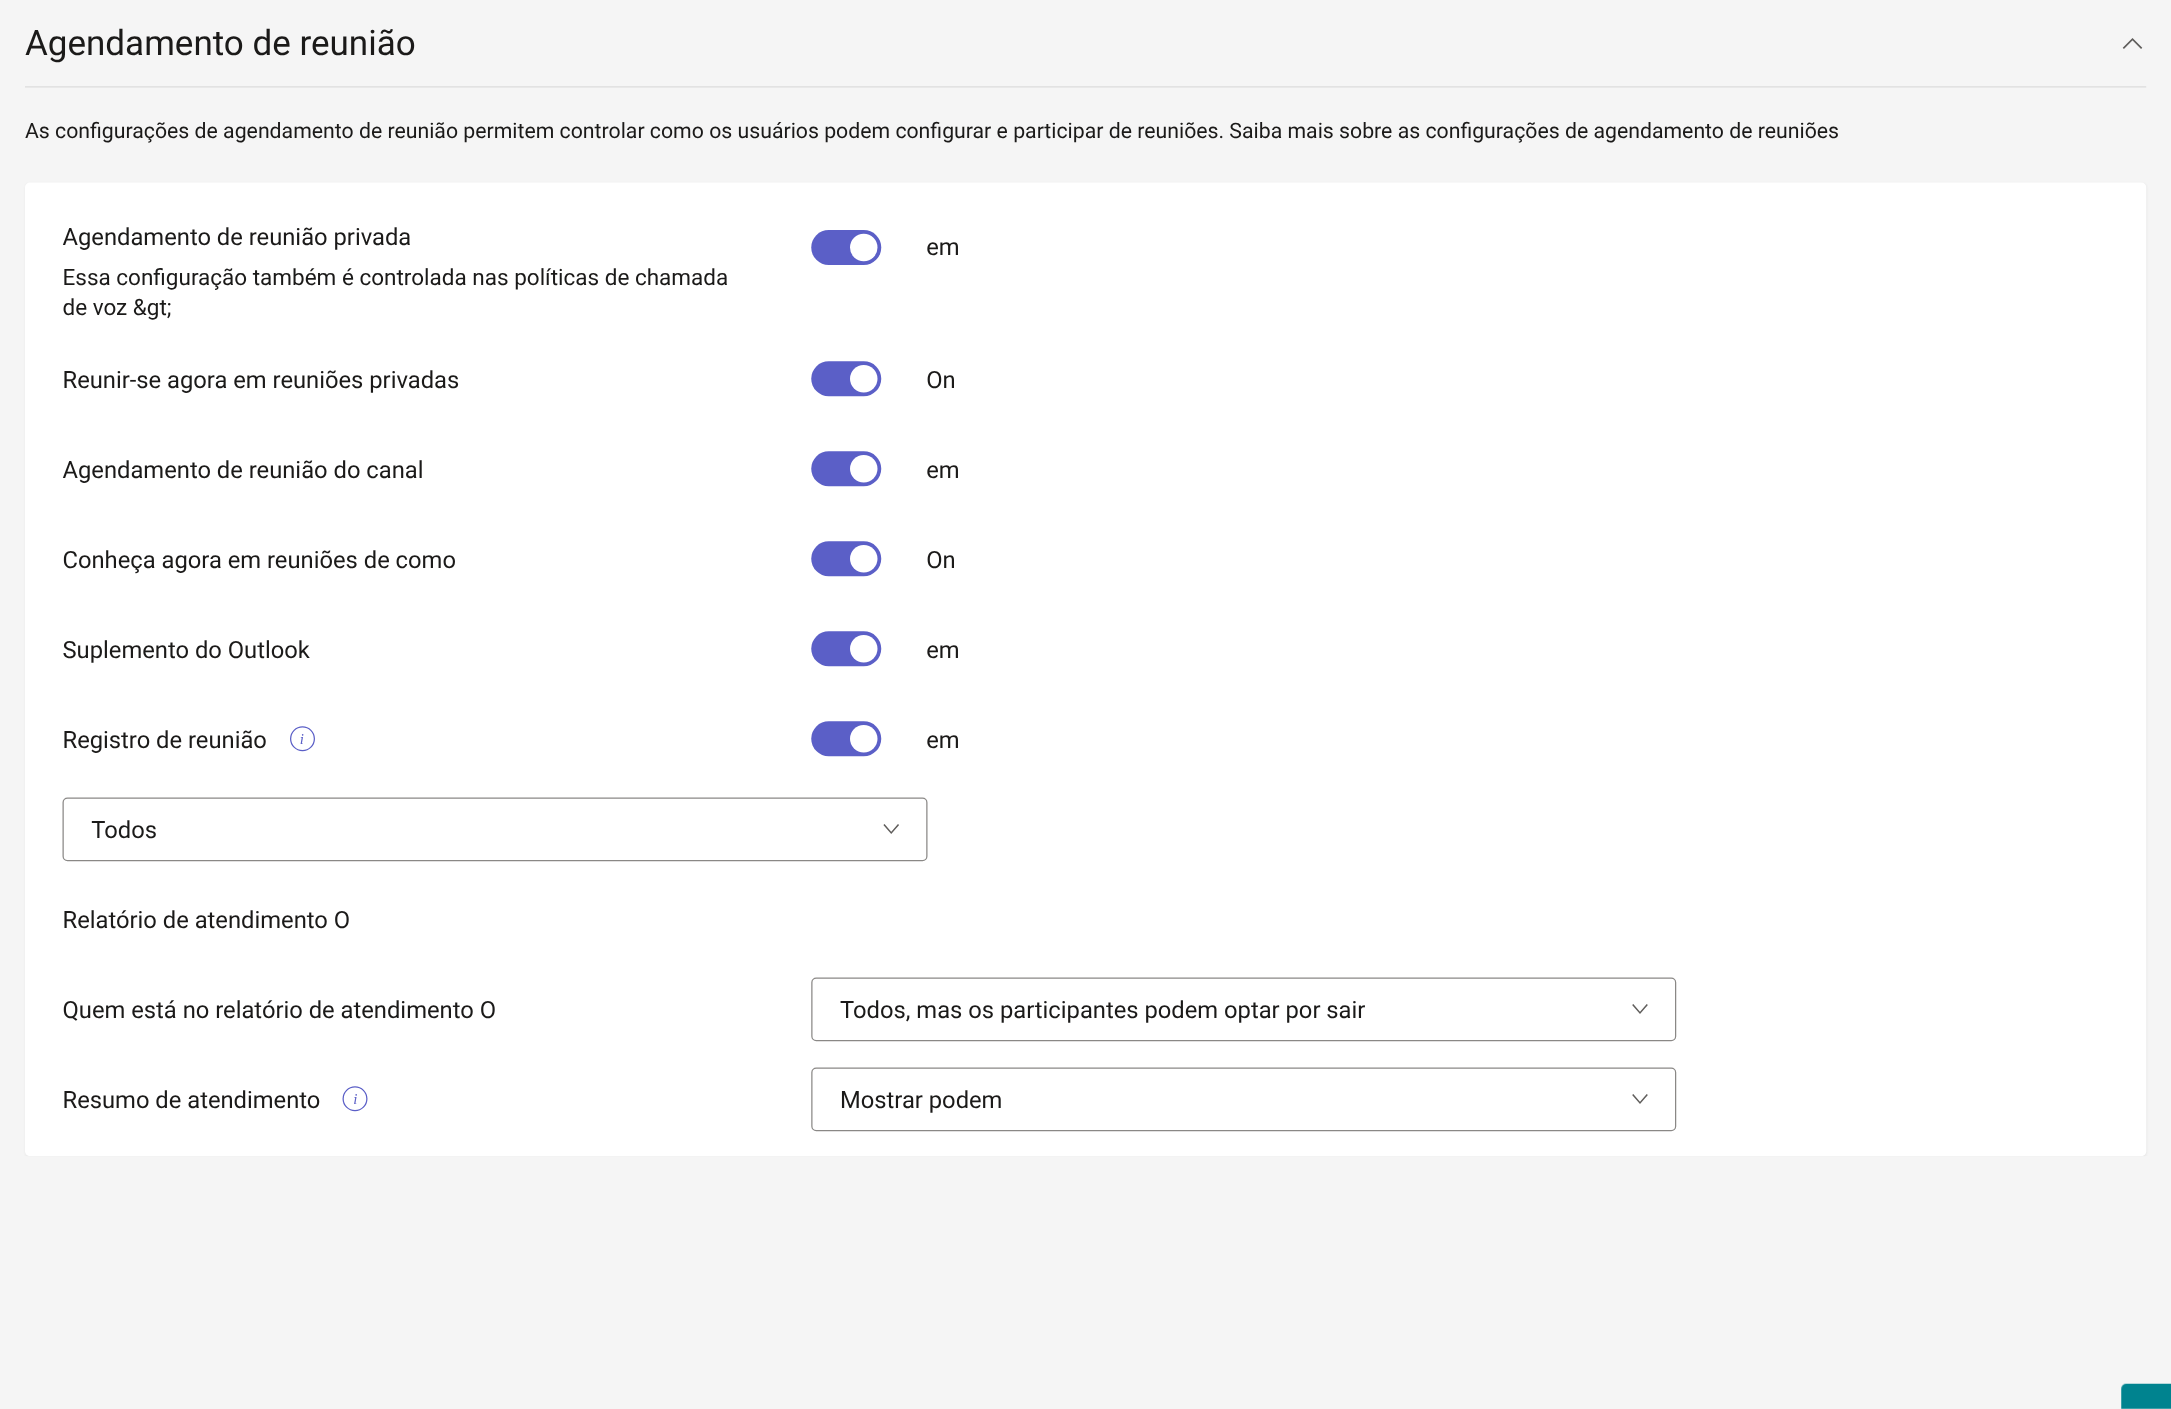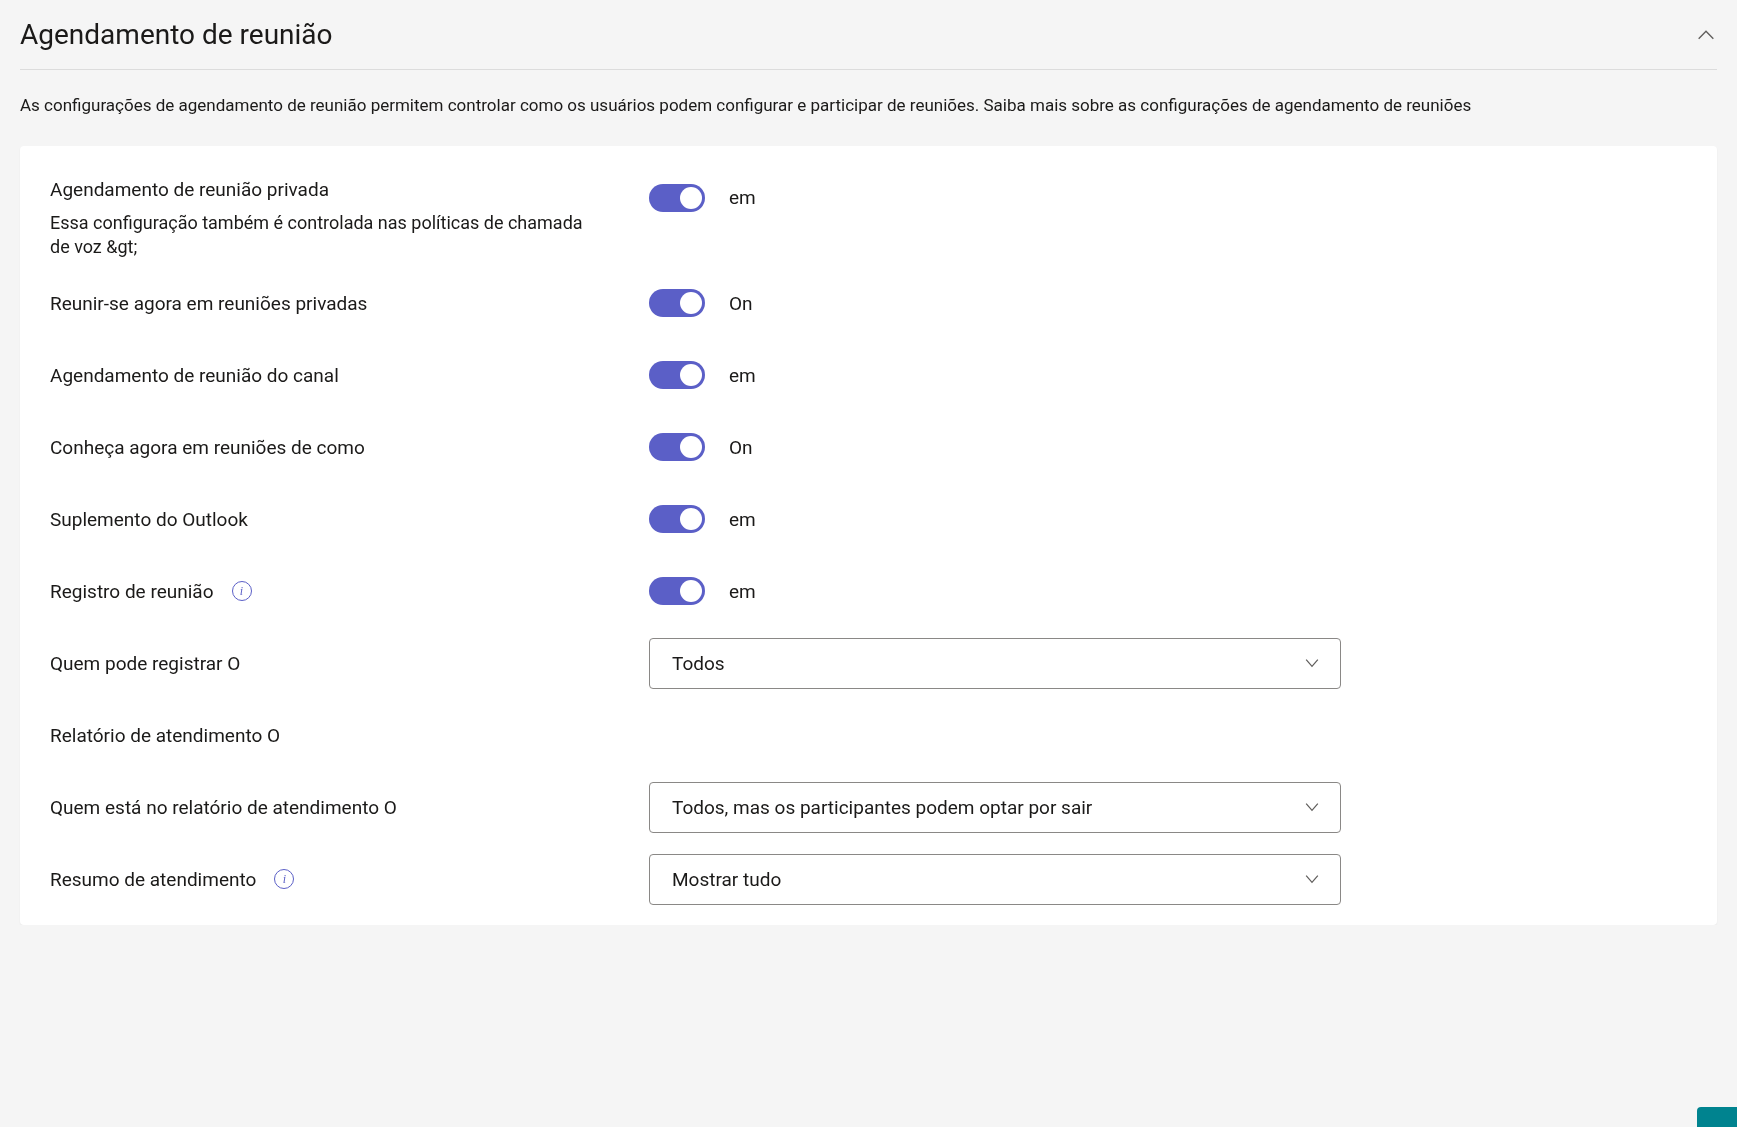--- a/index.html
+++ b/index.html
@@ -110,21 +110,21 @@
       content: "";
       position: absolute;
       right: 3px;
       top: 3px;
       width: 22px;
       height: 22px;
       background: #ffffff;
       border-radius: 50%;
     }
     .toggle-label {
-      margin-left: 24px;
+      margin-left: 36px;
       font-size: 19px;
       color: #1b1a19;
     }
     .dropdown {
       width: 692px;
       height: 51px;
       border: 1px solid #8a8886;
       border-radius: 4px;
       background: #ffffff;
       display: flex;
@@ -236,23 +236,20 @@
         <span class="info-icon">i</span>
       </div>
     </div>
     <div class="setting-control-col">
       <div class="toggle"></div>
       <span class="toggle-label">em</span>
     </div>
   </div>
 
   <div class="setting-row">
-    <div class="setting-label-col">
-      <div class="setting-label">Quem pode registrar O</div>
-    </div>
     <div class="setting-control-col">
       <div class="dropdown">
         <span class="dropdown-value">Todos</span>
         <span class="dropdown-chevron">
           <svg viewBox="0 0 24 24">
               <polyline points="5,8 12,16 19,8"></polyline>
             </svg>
         </span>
       </div>
     </div>
@@ -282,21 +279,21 @@
 
   <div class="setting-row">
     <div class="setting-label-col">
       <div class="setting-label">
         <span>Resumo de atendimento</span>
         <span class="info-icon">i</span>
       </div>
     </div>
     <div class="setting-control-col">
       <div class="dropdown">
-        <span class="dropdown-value">Mostrar tudo</span>
+        <span class="dropdown-value">Mostrar podem</span>
         <span class="dropdown-chevron">
           <svg viewBox="0 0 24 24">
               <polyline points="5,8 12,16 19,8"></polyline>
             </svg>
         </span>
       </div>
     </div>
   </div>
 
 </div>

